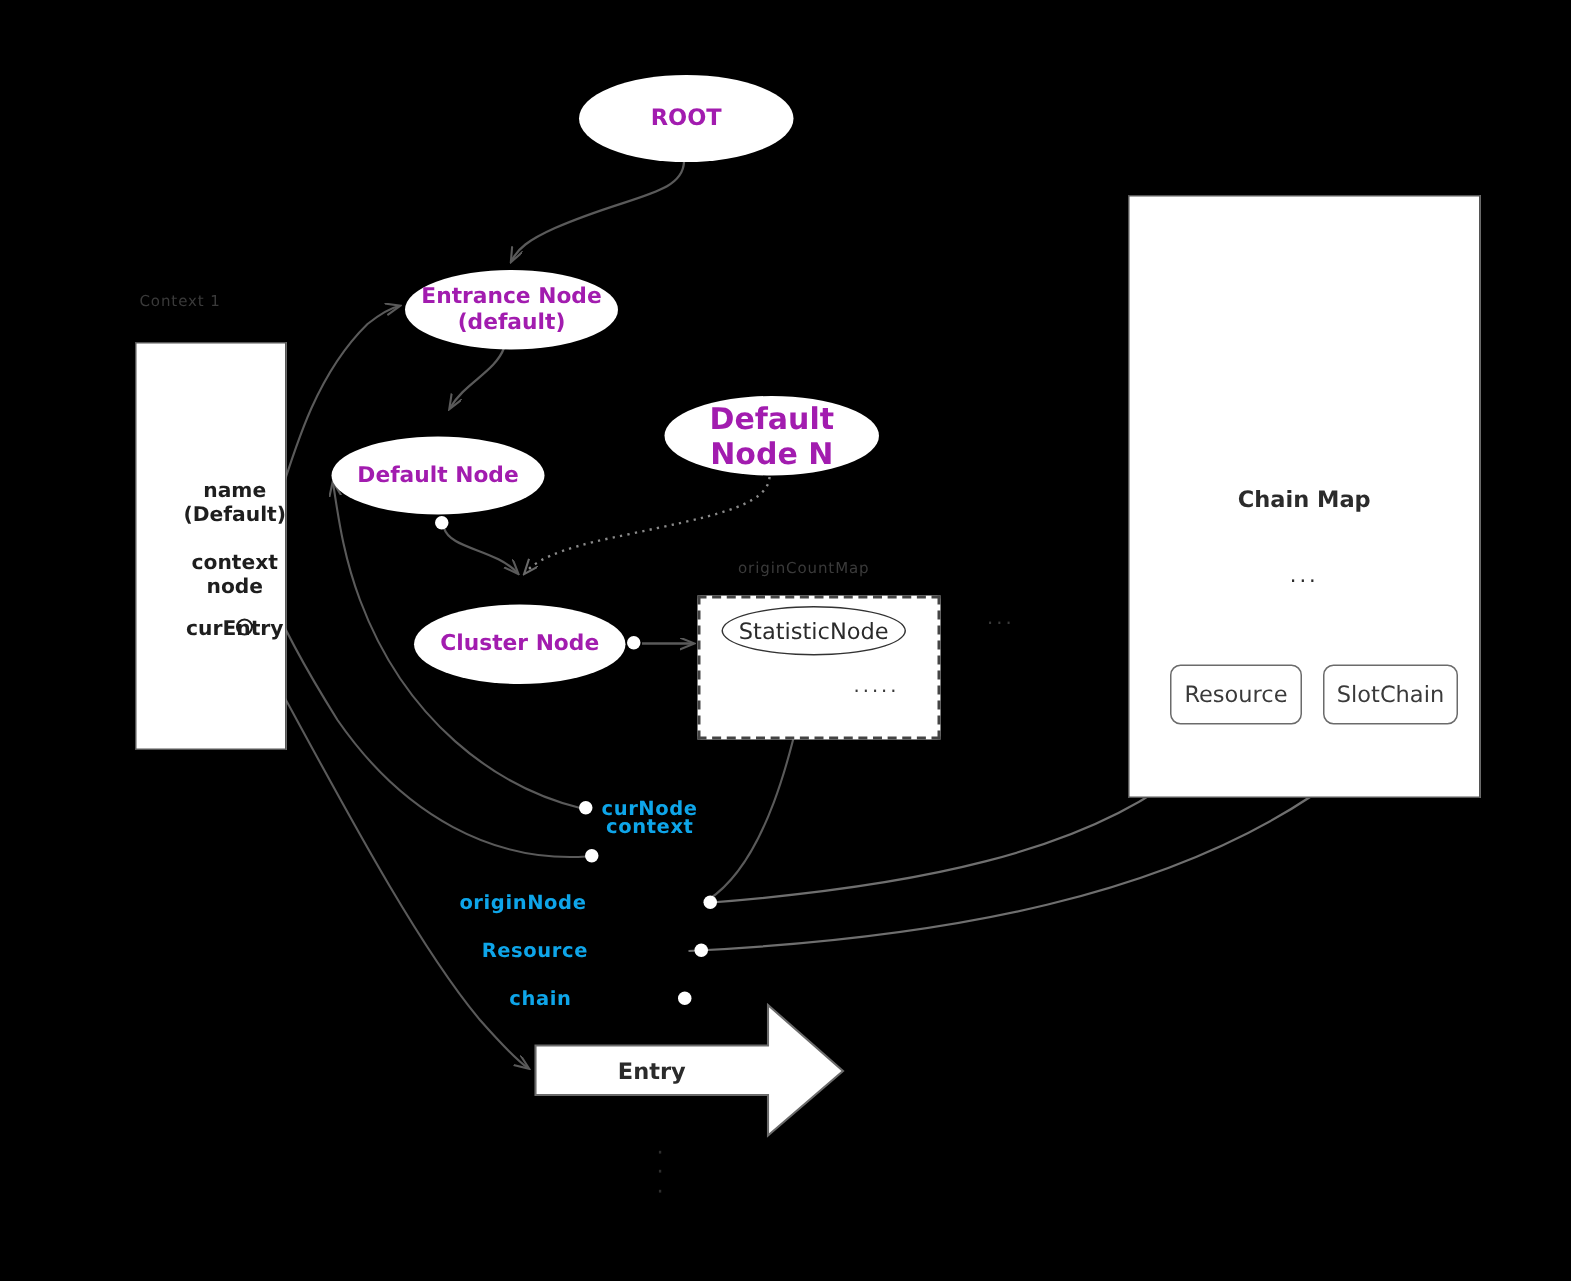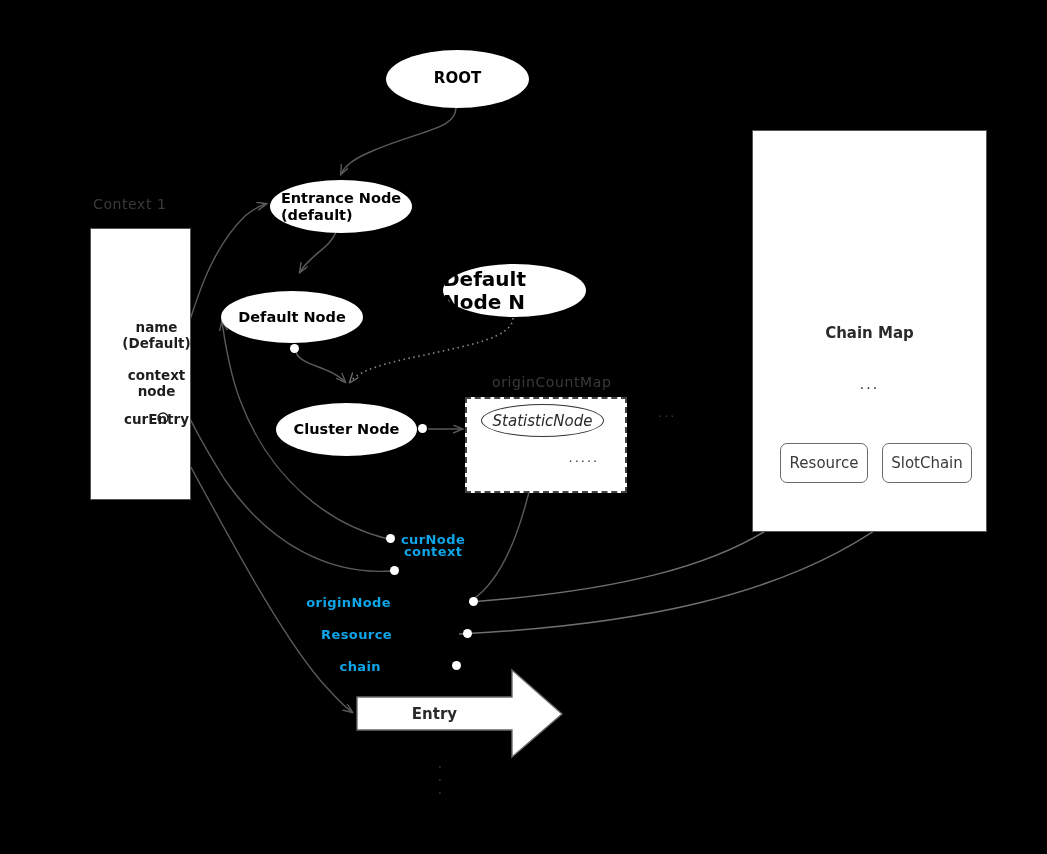--- a/index.html
+++ b/index.html
@@ -1,33 +1,33 @@
 <!DOCTYPE html>
 <html><head>
 <meta charset="utf-8">
 <style>
   html,body{margin:0;padding:0;background:#000;}
   body{width:1047px;height:854px;position:relative;overflow:hidden;
        font-family:"DejaVu Sans","Liberation Sans",sans-serif;}
   #stage{position:absolute;left:0;top:0;width:1047px;height:854px;}
   svg.layer{position:absolute;left:0;top:0;width:1047px;height:854px;}
   .node-ellipse{position:absolute;background:#ffffff;border-radius:50%;
-      display:flex;align-items:center;justify-content:center;text-align:left;
-      color:#000000;font-weight:bold;line-height:1.15;}
+      display:flex;align-items:center;justify-content:center;text-align:center;
+      color:#a21caf;font-weight:bold;line-height:1.15;}
   .plain-box{position:absolute;background:#ffffff;border:1px solid #555;}
-  .dashed-box{position:absolute;background:#ffffff;border:2px dashed #444;font-style:italic;}
+  .dashed-box{position:absolute;background:#ffffff;border:2px dashed #444;}
   .round-box{position:absolute;background:#ffffff;border:1.5px solid #6b6b6b;
       border-radius:7px;display:flex;align-items:center;justify-content:center;
       color:#3a3a3a;font-size:15px;}
   .stat-ellipse{position:absolute;background:#ffffff;border:1.3px solid #333;
       border-radius:50%;display:flex;align-items:center;justify-content:center;
       color:#2b2b2b;font-size:15px;}
   .gray-label{position:absolute;color:#0ea5e9;font-size:13px;font-weight:bold;
       letter-spacing:.4px;white-space:nowrap;}
-  .gray-title{position:absolute;color:#3a3a3a;font-size:14px;
+  .gray-title{position:absolute;color:#3a3a3a;font-size:10px;
       letter-spacing:.6px;white-space:nowrap;}
   .ctx-text{position:absolute;color:#1e1e1e;font-weight:bold;font-size:13.5px;
       text-align:center;line-height:1.2;white-space:pre-line;width:100%;}
   .dark-text{position:absolute;color:#2b2b2b;white-space:nowrap;}
   .dot{position:absolute;width:9px;height:9px;border-radius:50%;background:#fff;}
   .vdots{position:absolute;color:#2e2e2e;font-size:15px;line-height:13px;text-align:center;}
   .entry-label{position:absolute;color:#2b2b2b;font-weight:bold;font-size:15px;}
   .dots-small{position:absolute;color:#3a3a3a;font-size:13px;letter-spacing:2px;}
 </style>
 </head>

